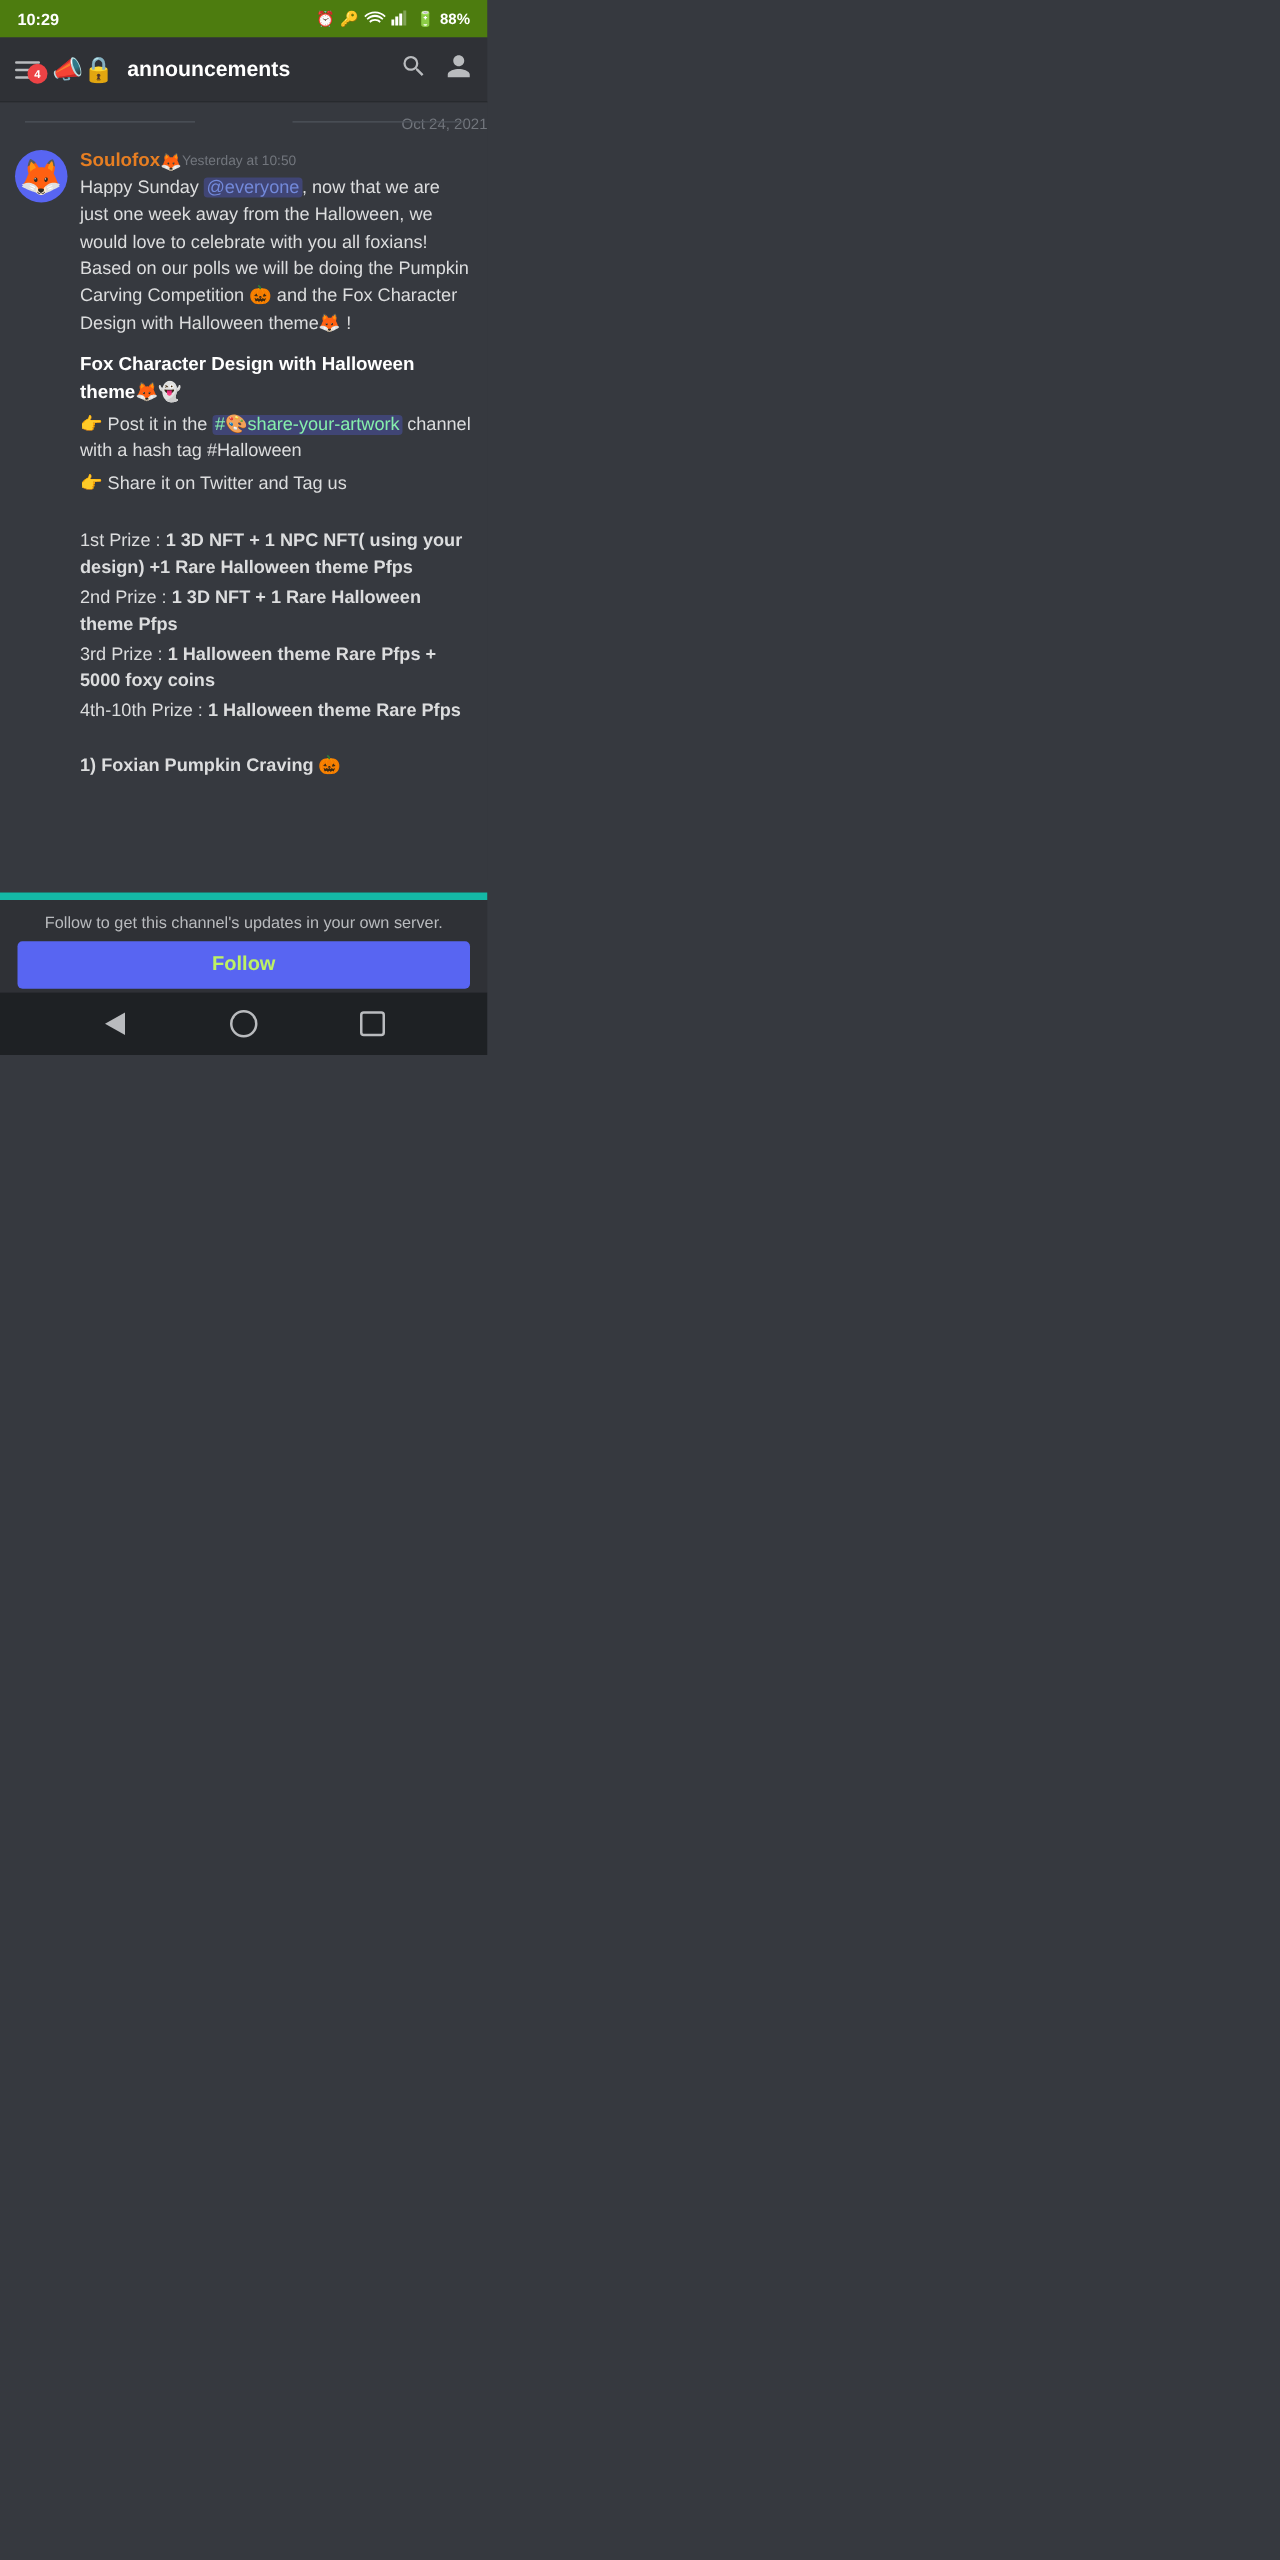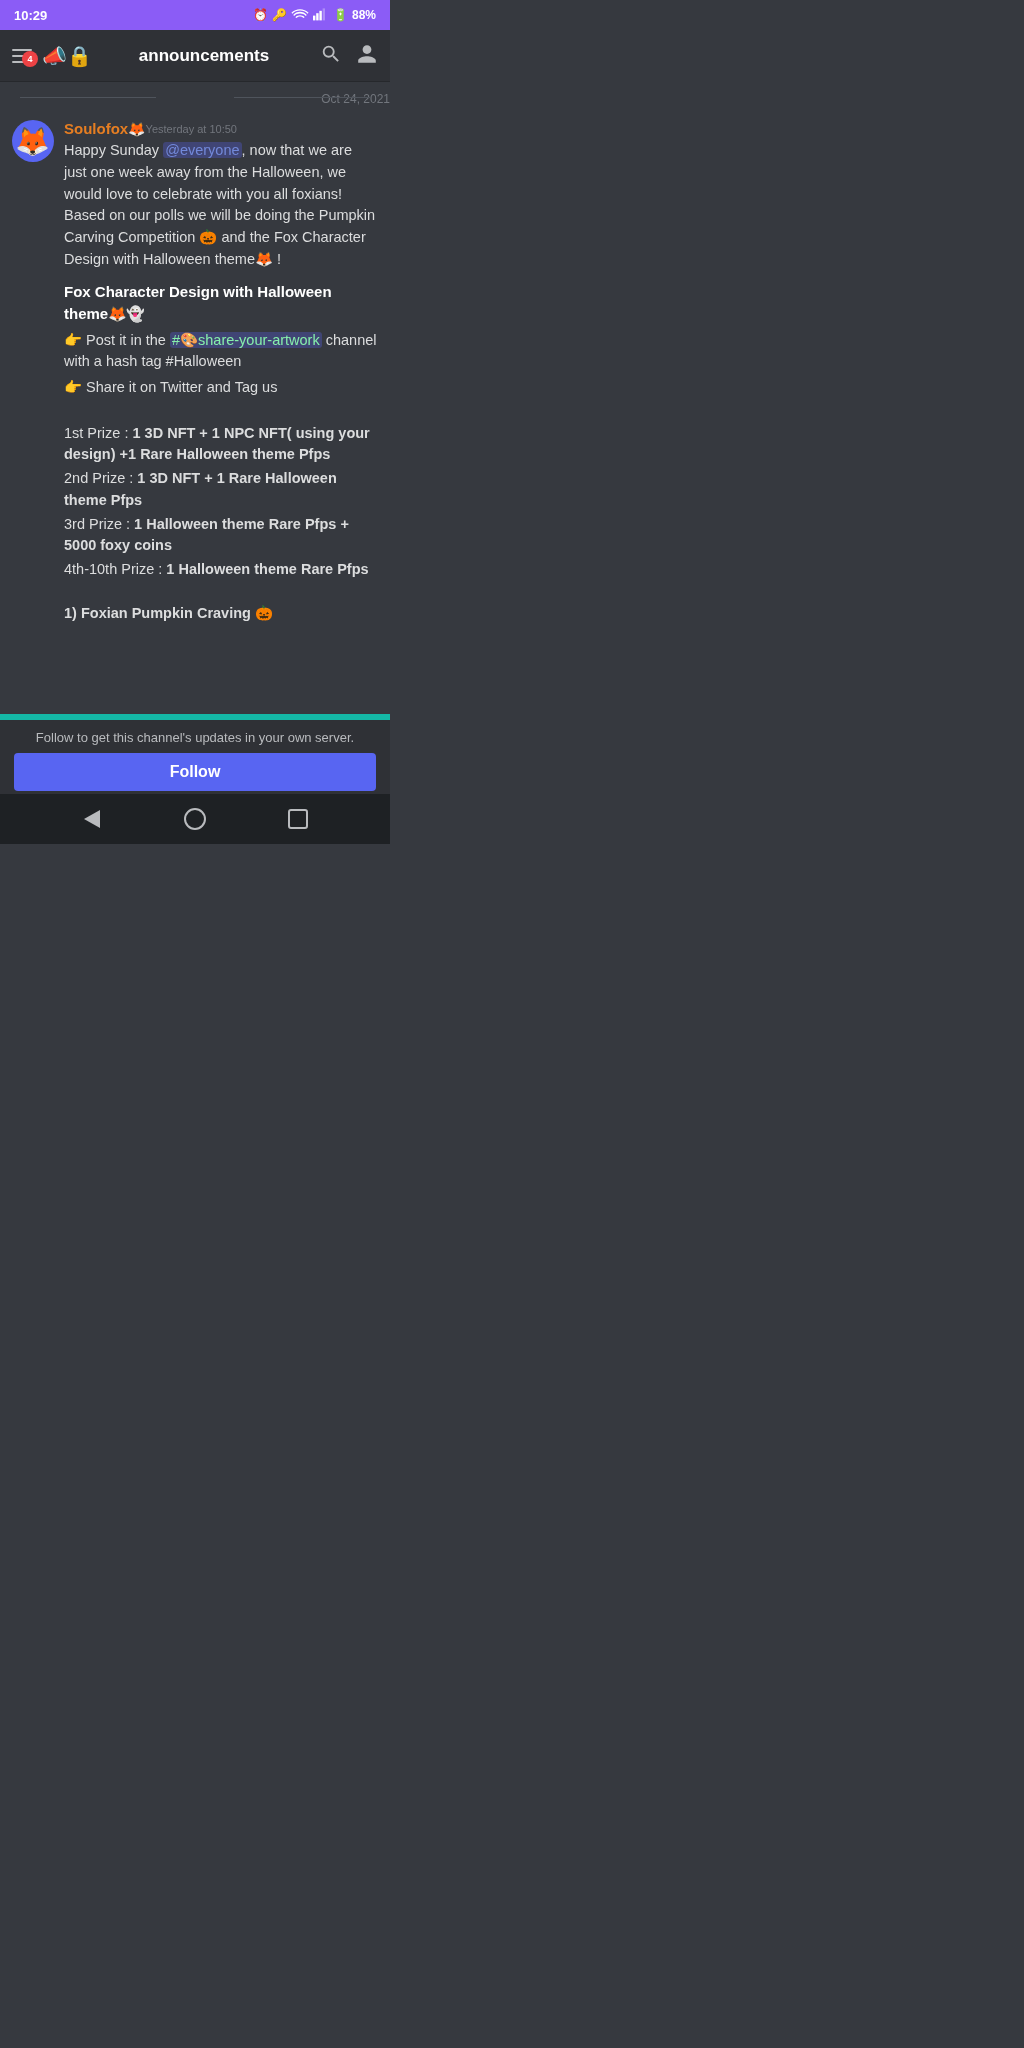--- a/index.html
+++ b/index.html
@@ -10,21 +10,21 @@
       height: 844px;
       background: #36393f;
       font-family: -apple-system, BlinkMacSystemFont, 'Segoe UI', sans-serif;
       color: #dcddde;
       overflow: hidden;
       position: relative;
     }
 
     
     .status-bar {
-      background: #8b5cf6;
+      background: #4d7c0f;
       display: flex;
       justify-content: space-between;
       align-items: center;
       padding: 6px 14px;
       height: 30px;
     }
     .status-time {
       font-size: 13px;
       font-weight: 600;
       color: #fff;
@@ -82,21 +82,20 @@
       justify-content: center;
     }
     .channel-icon {
       font-size: 20px;
     }
     .channel-title {
       font-size: 17px;
       font-weight: 700;
       color: #fff;
       flex: 1;
-      margin-left: 37px;
     }
     .top-bar-actions {
       display: flex;
       gap: 14px;
       align-items: center;
     }
     .top-bar-actions svg {
       width: 22px;
       height: 22px;
       fill: #b9bbbe;
@@ -211,21 +210,21 @@
     }
     .follow-text {
       color: #b9bbbe;
       font-size: 13px;
       text-align: center;
       margin-bottom: 8px;
     }
     .follow-button {
       width: 100%;
       background: #5865f2;
-      color: #ffffff;
+      color: #bef264;
       border: none;
       border-radius: 4px;
       padding: 10px;
       font-size: 16px;
       font-weight: 600;
       cursor: pointer;
     }
 
     
     .nav-bar {

